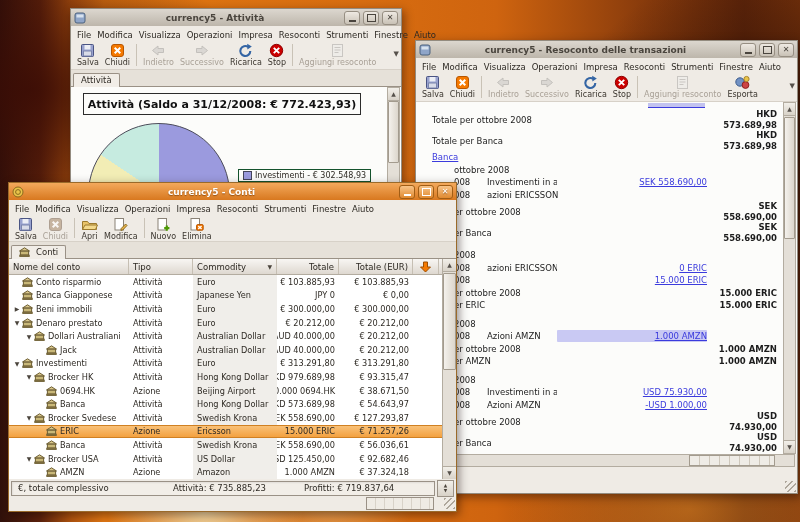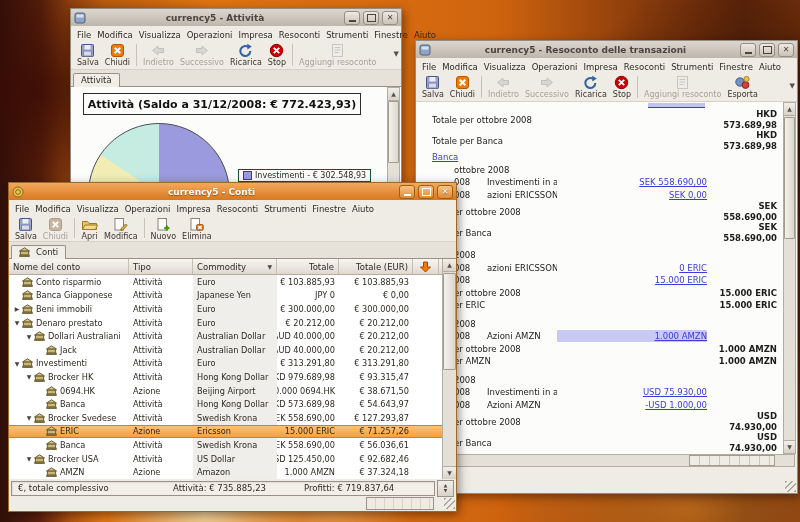--- a/index.html
+++ b/index.html
@@ -347,21 +347,20 @@
         <div class="rrow r-section padB">ottobre 2008</div>
         <div class="rrow r-tx padB">
           <span class="frag">008</span>
           <span class="rdesc">Investimenti in azioni</span>
           <span class="rlink">SEK 558.690,00</span>
           <div class="rval"></div>
         </div>
         <div class="rrow r-tx padB">
           <span class="frag">008</span>
           <span class="rdesc">azioni ERICSSON</span>
-          <span class="rlink">SEK 0,00</span>
           <div class="rval"></div>
         </div>
         <div class="rrow r-total2f padB">
           <span class="rdesc">er ottobre 2008</span>
           <div class="rval rval2">
             <div>SEK</div>
             <div>558.690,00</div>
           </div>
         </div>
         <div class="rrow r-total2f padB">

